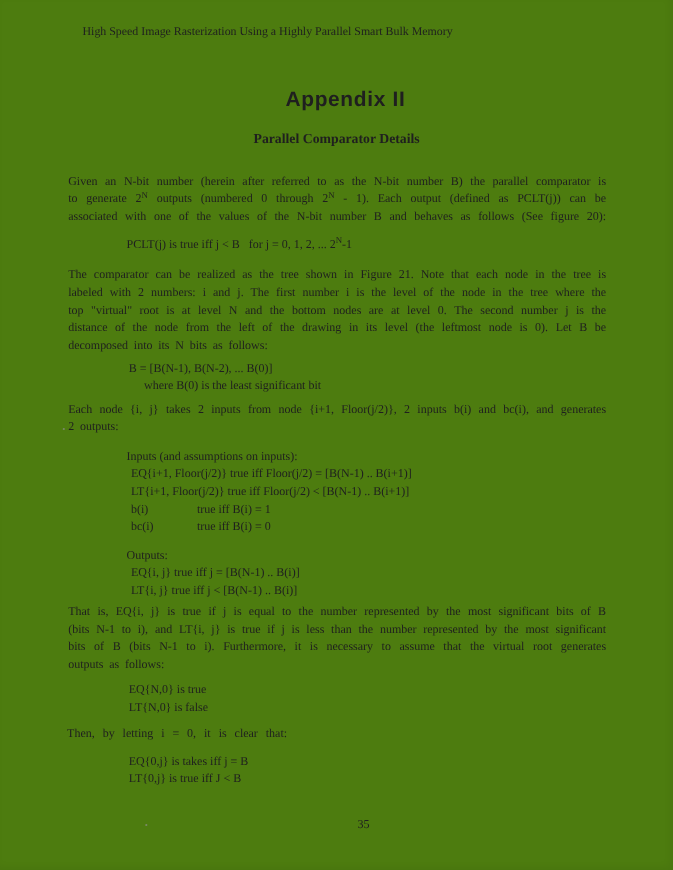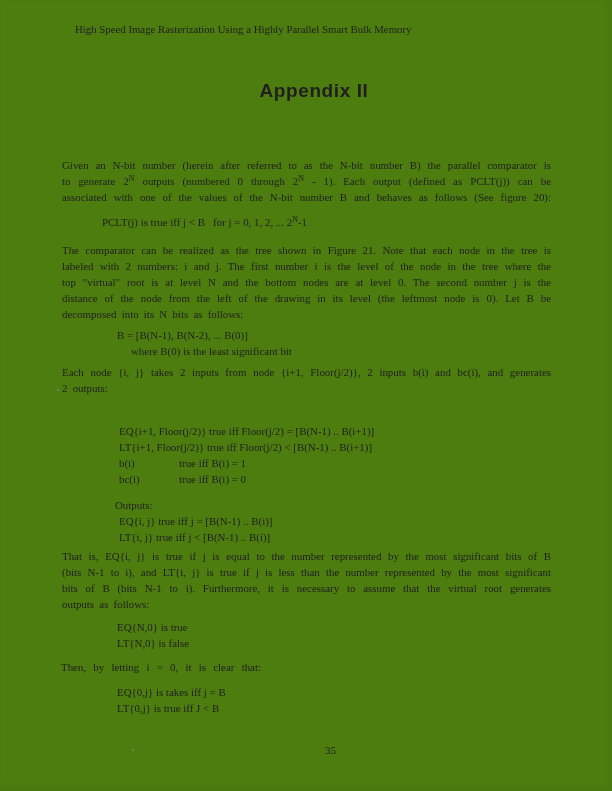--- a/index.html
+++ b/index.html
@@ -18,21 +18,21 @@
        font-family:"Liberation Sans",sans-serif;font-weight:700;
        font-size:19px;letter-spacing:.6px;}
   .sub{left:0;right:0;top:119px;text-align:center;font-weight:700;font-size:12.5px;}
   .para{width:489px;font-size:10.9px;}
   .pline{height:16px;line-height:16px;overflow:hidden;}
   .fill{text-align:justify;text-align-last:justify;}
   .nofill{word-spacing:2.5px;}
   .fline{height:16px;line-height:16px;white-space:pre-wrap;font-size:10.9px;}
   .lines{font-size:10.9px;}
   .p1{left:62px;top:157px;}
-  .f1{left:102px;top:214px;}
+  .f1{left:115px;top:214px;}
   .p2{left:62px;top:242px;}
   .eqb{left:117px;top:327px;}
   .eqbw{left:131px;top:343px;}
   .p3{left:62px;top:364px;}
   .inh{left:115px;top:407px;}
   .inl{left:119px;top:423px;}
   .brow{left:119px;top:455px;display:flex;}
   .bcrow{left:119px;top:471px;display:flex;}
   .condlabel{width:60px;flex:0 0 60px;}
   .outh{left:115px;top:497px;}
@@ -49,20 +49,21 @@
 </style>
 </head>
 <body>
 
 <div class="page">
 
   <div class="abs hdr">High Speed Image Rasterization Using a Highly Parallel Smart Bulk Memory</div>
 
   <div class="abs ttl">Appendix II</div>
 
+  <div class="abs sub">Parallel Comparator Details</div>
 
   <div class="abs para p1">
       <div class="pline fill">Given an N-bit number (herein after referred to as the N-bit number B) the parallel comparator is</div>
       <div class="pline fill">to generate 2<sup>N</sup> outputs (numbered 0 through 2<sup>N</sup> - 1). Each output (defined as PCLT(j)) can be</div>
       <div class="pline fill">associated with one of the values of the N-bit number B and behaves as follows (See figure 20):</div>
     </div>
 
   <div class="abs fline f1">PCLT(j) is true iff j &lt; B   for j = 0, 1, 2, ... 2<sup>N</sup>-1</div>
 
   <div class="abs para p2">
@@ -74,20 +75,21 @@
     </div>
 
   <div class="abs fline eqb">B = [B(N-1), B(N-2), ... B(0)]</div>
   <div class="abs fline eqbw">where B(0) is the least significant bit</div>
 
   <div class="abs para p3">
       <div class="pline fill">Each node {i, j} takes 2 inputs from node {i+1, Floor(j/2)}, 2 inputs b(i) and bc(i), and generates</div>
       <div class="pline nofill">2  outputs:</div>
     </div>
 
+  <div class="abs fline inh">Inputs (and assumptions on inputs):</div>
   <div class="abs lines inl">
       <div class="pline">EQ{i+1, Floor(j/2)} true iff Floor(j/2) = [B(N-1) .. B(i+1)]</div>
       <div class="pline">LT{i+1, Floor(j/2)} true iff Floor(j/2) &lt; [B(N-1) .. B(i+1)]</div>
     </div>
   <div class="abs fline brow">
     <span class="condlabel">b(i)</span>
     <span>true iff B(i) = 1</span>
   </div>
   <div class="abs fline bcrow">
     <span class="condlabel">bc(i)</span>

